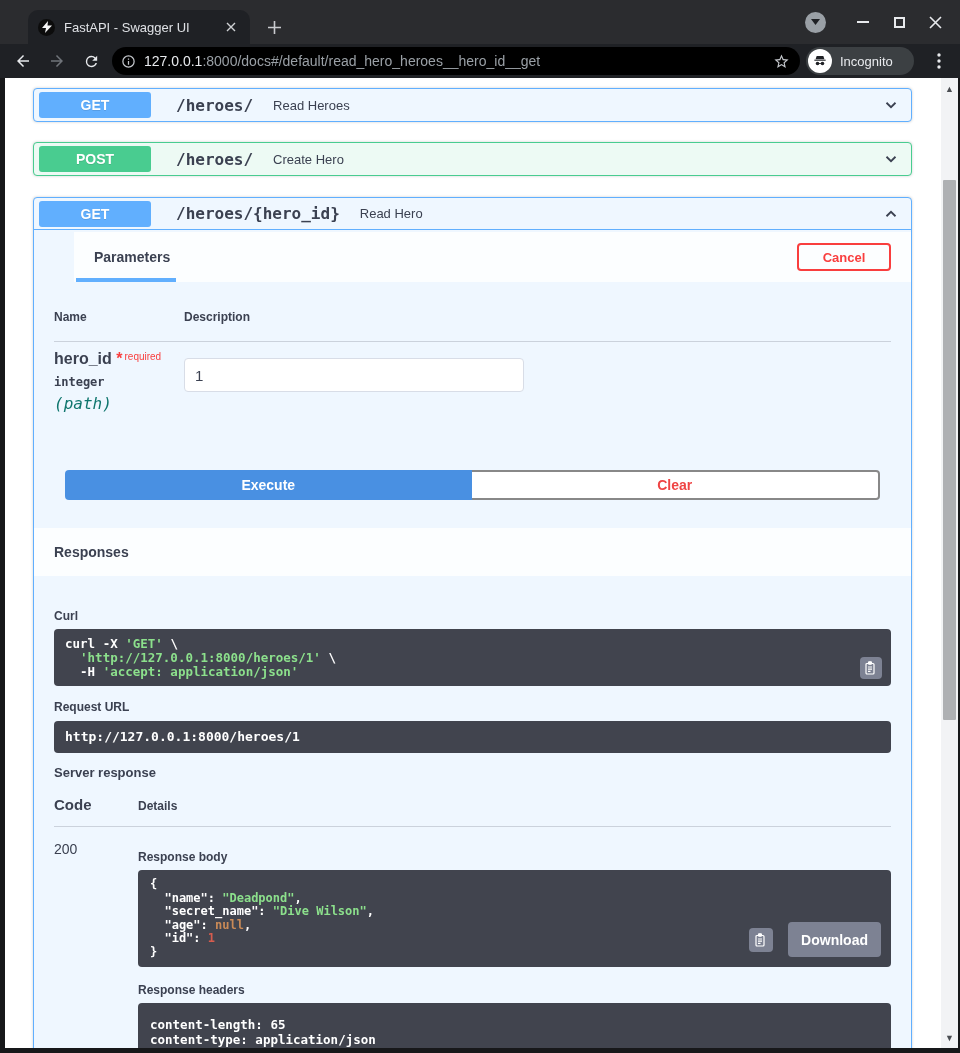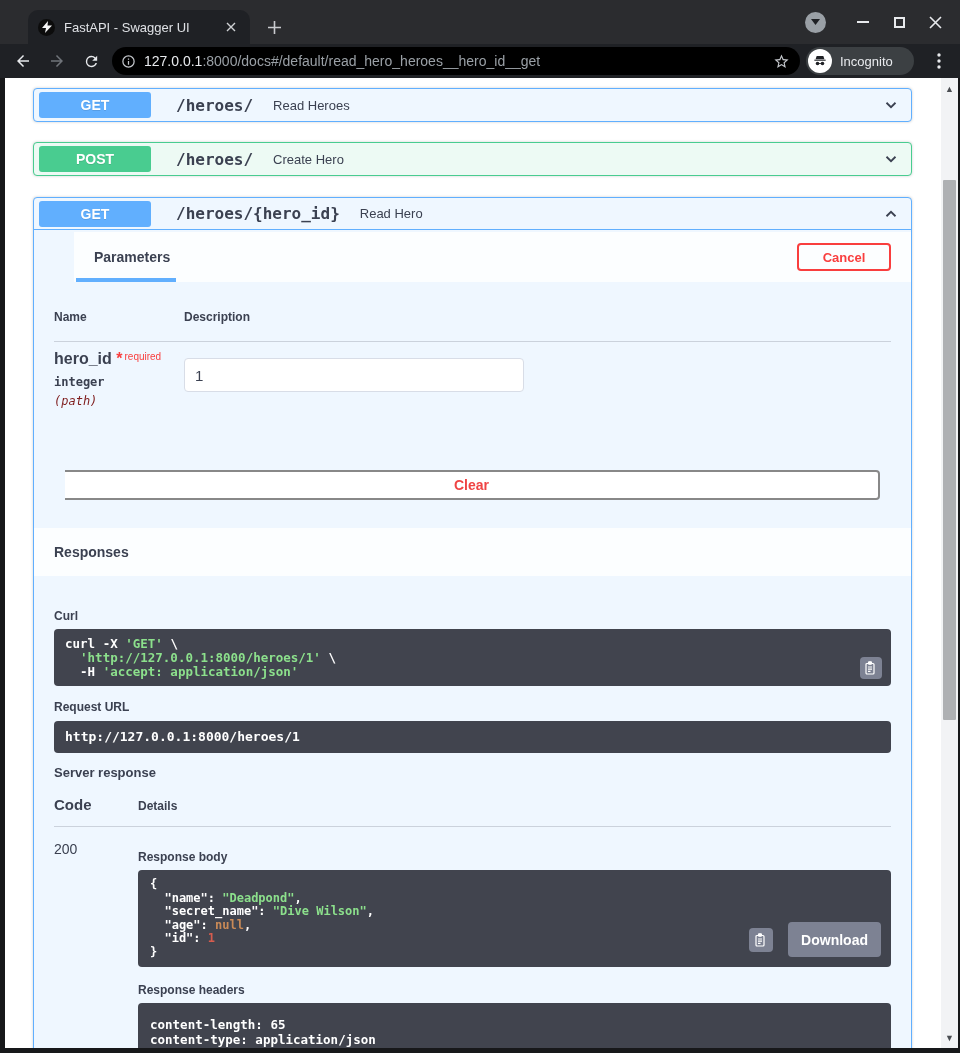--- a/index.html
+++ b/index.html
@@ -93,21 +93,21 @@
   }
   .cols-row { position:absolute; top:112px; left:20px; right:20px; height:32px; border-bottom:1px solid rgba(59,65,81,.2); display:flex; }
   .col-h { font-size:12px; font-weight:bold; color:#3b4151; }
   .col-name { width:130px; flex:none; }
   .param-row { position:absolute; top:152px; left:20px; right:20px; display:flex; }
   .p-name-cell { width:130px; flex:none; }
   .p-name-line { font-size:16px; font-weight:bold; color:#3b4151; }
   .p-star { color:var(--cancel-red,#f93e3e); }
   .p-required { color:var(--cancel-red,#f93e3e); font-size:10px; font-weight:normal; vertical-align:4px; margin-left:2px; }
   .p-type { margin-top:7px; font-family:"DejaVu Sans Mono",monospace; font-weight:bold; font-size:12px; color:#3b4151; }
-  .p-in { margin-top:5px; font-family:"DejaVu Sans Mono",monospace; font-style:italic; font-size:12px; color:#7f1d1d; }
+  .p-in { margin-top:5px; font-family:"DejaVu Sans Mono",monospace; font-style:italic; font-size:16px; color:#0f766e; }
   .p-input {
     margin-top:8px; width:340px; height:34px; border:1px solid #d8dde7; border-radius:4px;
     background:#fff; font-size:15px; color:#3b4151; padding:0 10px; font-family:inherit;
   }
   .exec-row { position:absolute; top:272px; left:31px; right:31px; height:30px; display:flex; }
   .execute-btn {
     flex:1; background:var(--execute-blue,#4990e2); color:#fff; font-weight:bold; font-size:14px;
     border:none; border-radius:4px 0 0 4px; font-family:inherit; cursor:pointer;
   }
   .clear-btn {
@@ -309,20 +309,21 @@
         </div>
         <div class="p-type">integer</div>
         <div class="p-in">(path)</div>
       </div>
       <div>
         <input class="p-input" type="text" value="1" style="">
       </div>
     </div>
 
     <div class="exec-row">
+      <button class="execute-btn">Execute</button>
       <button class="clear-btn">Clear</button>
     </div>
 
     <div class="sec-header responses-header">
       <span class="responses-title">Responses</span>
     </div>
 
     <div class="responses-inner">
 
       <div class="blk-label lbl-curl">Curl</div>

